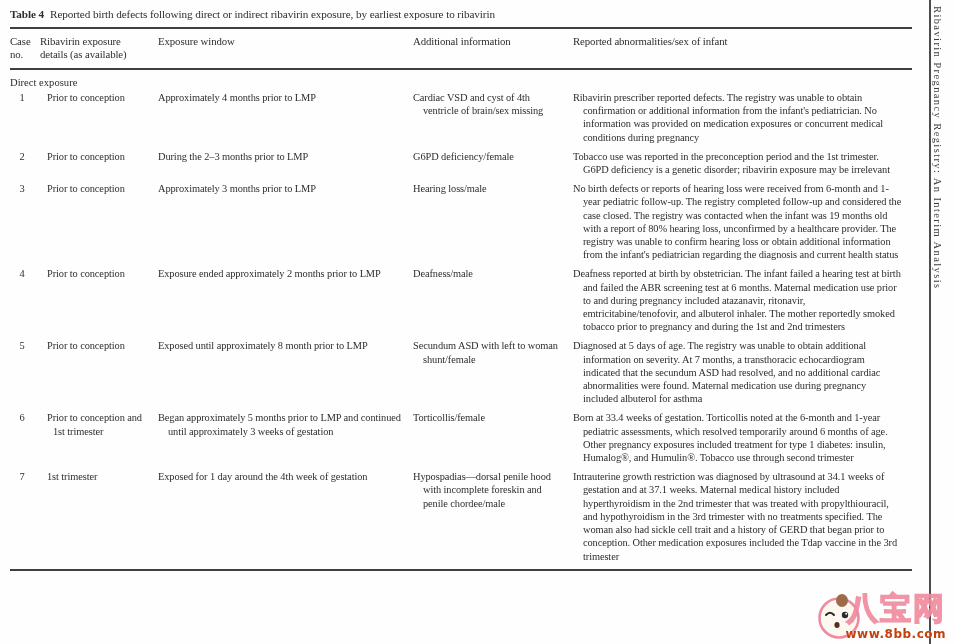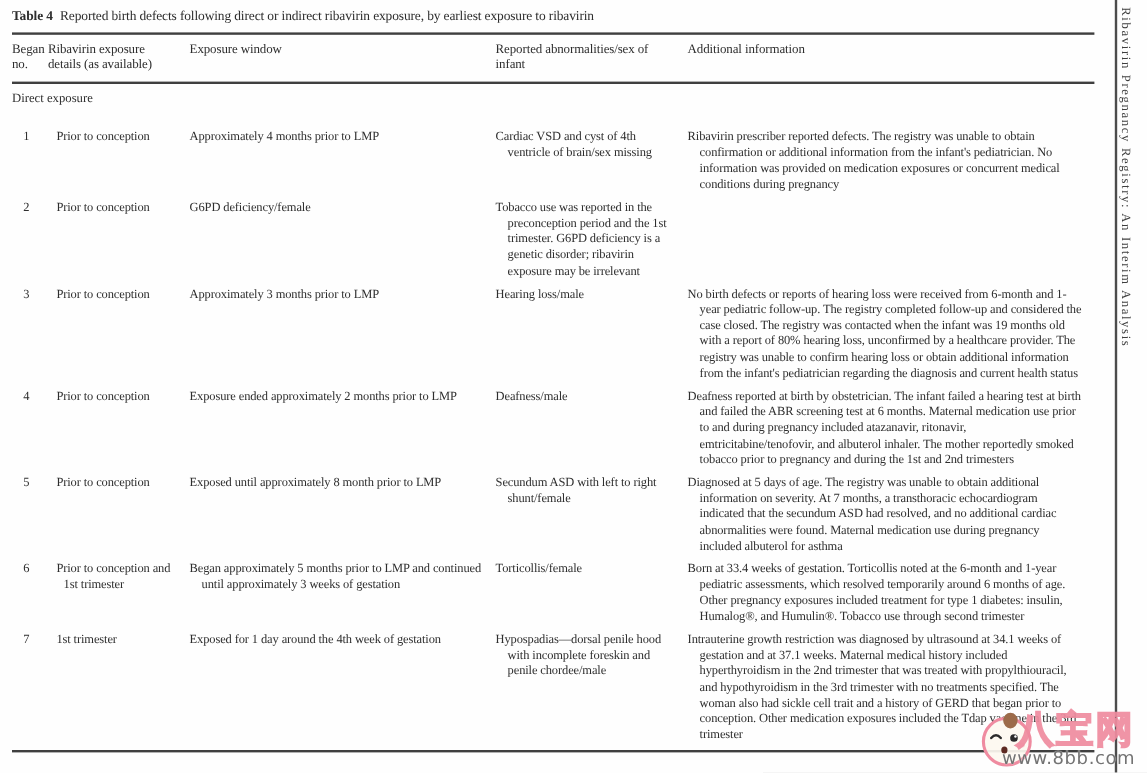--- a/index.html
+++ b/index.html
@@ -9,21 +9,21 @@
     font-family:"Liberation Serif","DejaVu Serif",serif;
     color:#2e2e2e;
   }
   .article{position:absolute;left:10px;top:2px;width:902px;}
   .table-caption{font-size:11.2px;line-height:14px;padding:5px 0 6px 0;letter-spacing:-0.1px;}
   .table-caption .lbl{font-weight:bold;padding-right:6px;}
   .rule{height:0;border-top:2px solid #3f3f3f;}
   .grid{display:grid;grid-template-columns:30px 118px 255px 160px 1fr;}
   .thead{font-size:10.8px;line-height:13px;padding:6px 0 7px 0;letter-spacing:-0.1px;}
   .thead .h{padding-right:10px;}
-  .section-row{font-size:10.6px;line-height:13px;margin:6px 0 19px 0;}
+  .section-row{font-size:10.6px;line-height:13px;margin:6px 0 2px 0;}
   .trow{font-size:10.4px;line-height:13.2px;letter-spacing:-0.1px;margin-bottom:6px;}
   .trow .case{text-align:center;padding-right:6px;}
   .trow .window{padding-left:13px;padding-right:6px;text-indent:-6px;}
   .trow .hang{padding-left:10px;padding-right:9px;text-indent:-10px;}
   .bottom-rule{margin-top:2px;}
   
   .margin-rule{position:absolute;left:929px;top:0;width:2px;height:644px;background:#4c4c4c;}
   .margin-text{
     position:absolute;left:932px;top:6px;height:630px;
     writing-mode:vertical-rl;white-space:nowrap;
@@ -34,62 +34,63 @@
   .wm-logo{position:absolute;right:94px;bottom:4px;width:46px;height:48px;}
   .wm-name{
     position:absolute;right:10px;bottom:20px;
     font-size:31px;font-weight:bold;letter-spacing:2px;line-height:1;
     color:rgba(255,255,255,0.25);
     -webkit-text-stroke:1.6px rgba(238,136,156,0.9);
     font-family:"DejaVu Sans","Liberation Sans",sans-serif;
   }
   .wm-url{
     position:absolute;right:10px;bottom:3px;
-    font-size:15px;font-weight:normal;letter-spacing:0.5px;
-    color:#737373;
+    font-size:12px;font-weight:bold;letter-spacing:0.5px;
+    color:#c2410c;
     font-family:"DejaVu Sans","Liberation Sans",sans-serif;
     text-shadow:0 0 1px #fff;
   }
 </style>
 </head>
 <body>
 
 <div class="page">
 
   <div class="article">
 
     <div class="table-caption">
       <span class="lbl">Table 4</span><span>Reported birth defects following direct or indirect ribavirin exposure, by earliest exposure to ribavirin</span>
     </div>
 
     <div class="rule"></div>
 
     <div class="grid thead">
-      <div class="h">Began no.</div>
+      <div class="h">Case no.</div>
       <div class="h">Ribavirin exposure details (as available)</div>
       <div class="h">Exposure window</div>
+      <div class="h">Additional information</div>
       <div class="h">Reported abnormalities/sex of infant</div>
-      <div class="h">Additional information</div>
     </div>
 
     <div class="rule"></div>
 
     <div class="section-row">Direct exposure</div>
 
     <div class="grid trow">
       <div class="case">1</div>
       <div class="window">Prior to conception</div>
       <div class="hang">Approximately 4 months prior to LMP</div>
       <div class="hang">Cardiac VSD and cyst of 4th ventricle of brain/sex missing</div>
       <div class="hang">Ribavirin prescriber reported defects. The registry was unable to obtain confirmation or additional information from the infant's pediatrician. No information was provided on medication exposures or concurrent medical conditions during pregnancy</div>
     </div>
 
     <div class="grid trow">
       <div class="case">2</div>
       <div class="window">Prior to conception</div>
+      <div class="hang">During the 2–3 months prior to LMP</div>
       <div class="hang">G6PD deficiency/female</div>
       <div class="hang">Tobacco use was reported in the preconception period and the 1st trimester. G6PD deficiency is a genetic disorder; ribavirin exposure may be irrelevant</div>
     </div>
 
     <div class="grid trow">
       <div class="case">3</div>
       <div class="window">Prior to conception</div>
       <div class="hang">Approximately 3 months prior to LMP</div>
       <div class="hang">Hearing loss/male</div>
       <div class="hang">No birth defects or reports of hearing loss were received from 6-month and 1-year pediatric follow-up. The registry completed follow-up and considered the case closed. The registry was contacted when the infant was 19 months old with a report of 80% hearing loss, unconfirmed by a healthcare provider. The registry was unable to confirm hearing loss or obtain additional information from the infant's pediatrician regarding the diagnosis and current health status</div>
@@ -100,21 +101,21 @@
       <div class="window">Prior to conception</div>
       <div class="hang">Exposure ended approximately 2 months prior to LMP</div>
       <div class="hang">Deafness/male</div>
       <div class="hang">Deafness reported at birth by obstetrician. The infant failed a hearing test at birth and failed the ABR screening test at 6 months. Maternal medication use prior to and during pregnancy included atazanavir, ritonavir, emtricitabine/tenofovir, and albuterol inhaler. The mother reportedly smoked tobacco prior to pregnancy and during the 1st and 2nd trimesters</div>
     </div>
 
     <div class="grid trow">
       <div class="case">5</div>
       <div class="window">Prior to conception</div>
       <div class="hang">Exposed until approximately 8 month prior to LMP</div>
-      <div class="hang">Secundum ASD with left to right shunt/female</div>
+      <div class="hang">Secundum ASD with left to woman shunt/female</div>
       <div class="hang">Diagnosed at 5 days of age. The registry was unable to obtain additional information on severity. At 7 months, a transthoracic echocardiogram indicated that the secundum ASD had resolved, and no additional cardiac abnormalities were found. Maternal medication use during pregnancy included albuterol for asthma</div>
     </div>
 
     <div class="grid trow">
       <div class="case">6</div>
       <div class="window">Prior to conception and 1st trimester</div>
       <div class="hang">Began approximately 5 months prior to LMP and continued until approximately 3 weeks of gestation</div>
       <div class="hang">Torticollis/female</div>
       <div class="hang">Born at 33.4 weeks of gestation. Torticollis noted at the 6-month and 1-year pediatric assessments, which resolved temporarily around 6 months of age. Other pregnancy exposures included treatment for type 1 diabetes: insulin, Humalog®, and Humulin®. Tobacco use through second trimester</div>
     </div>

